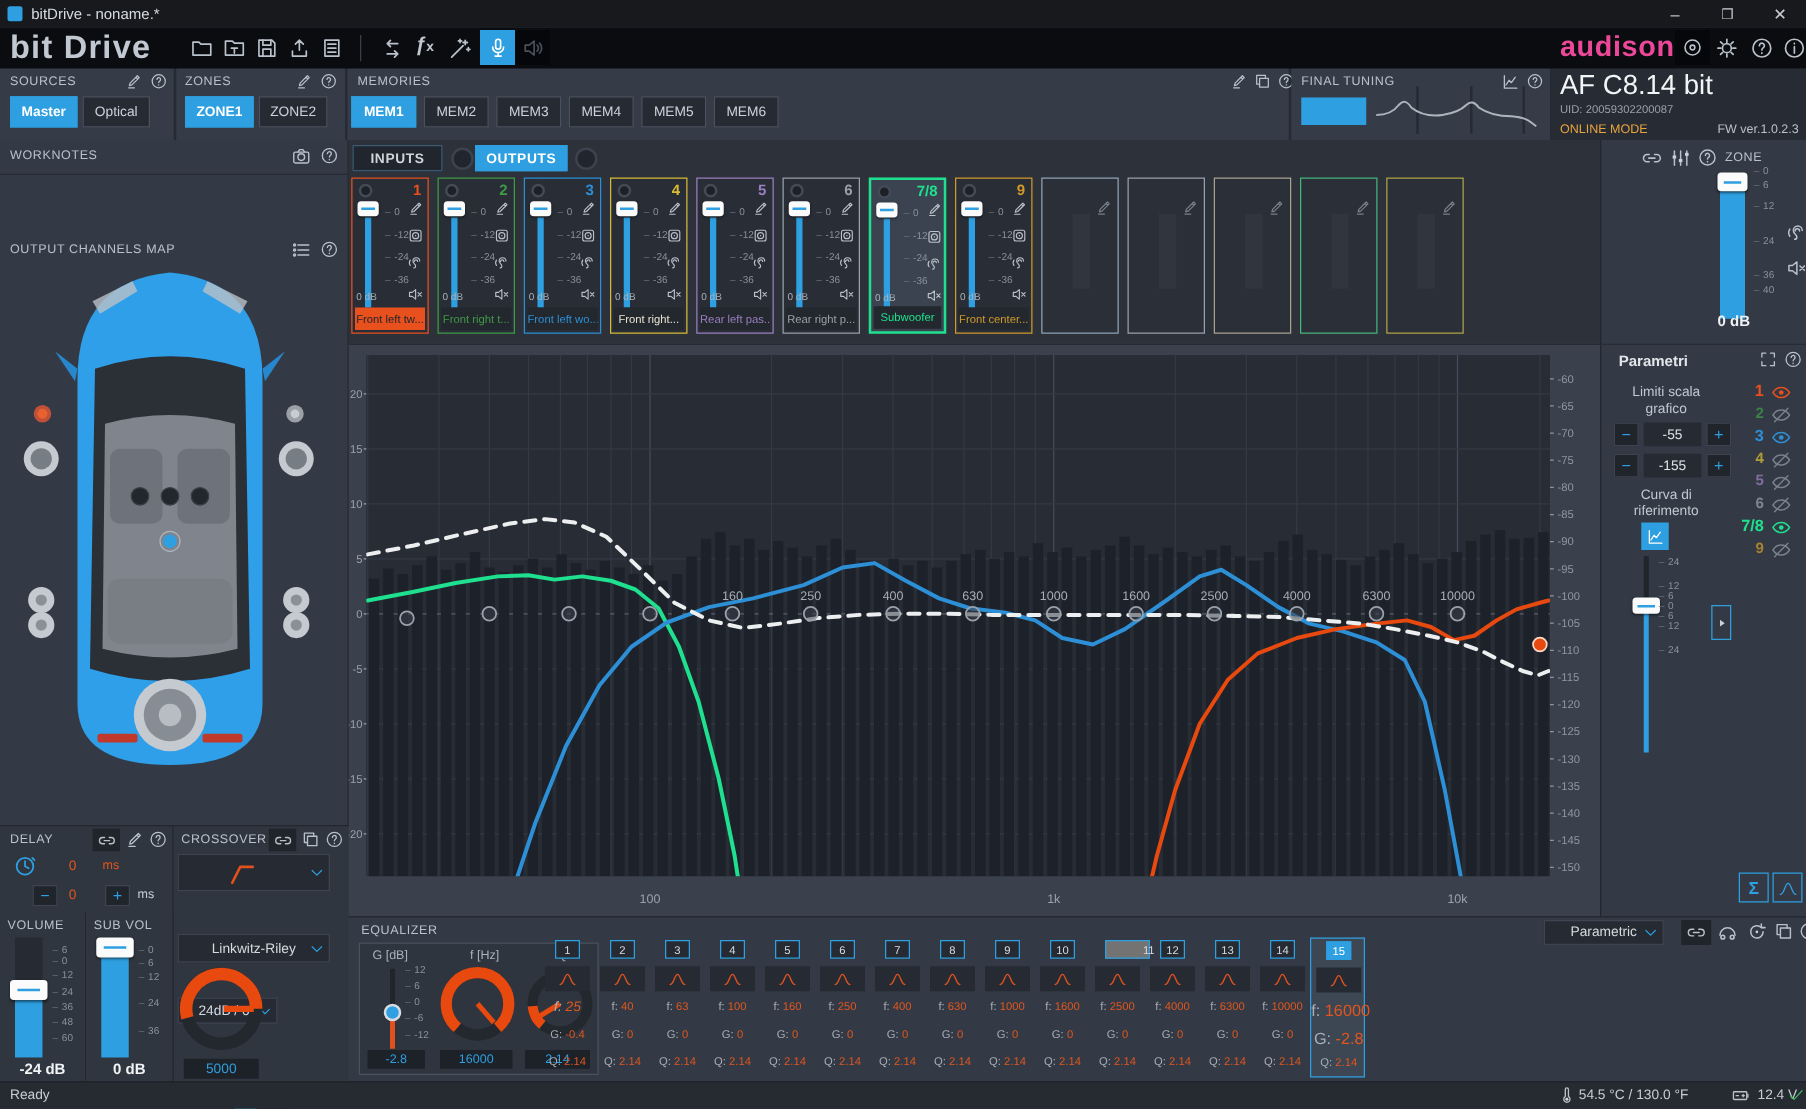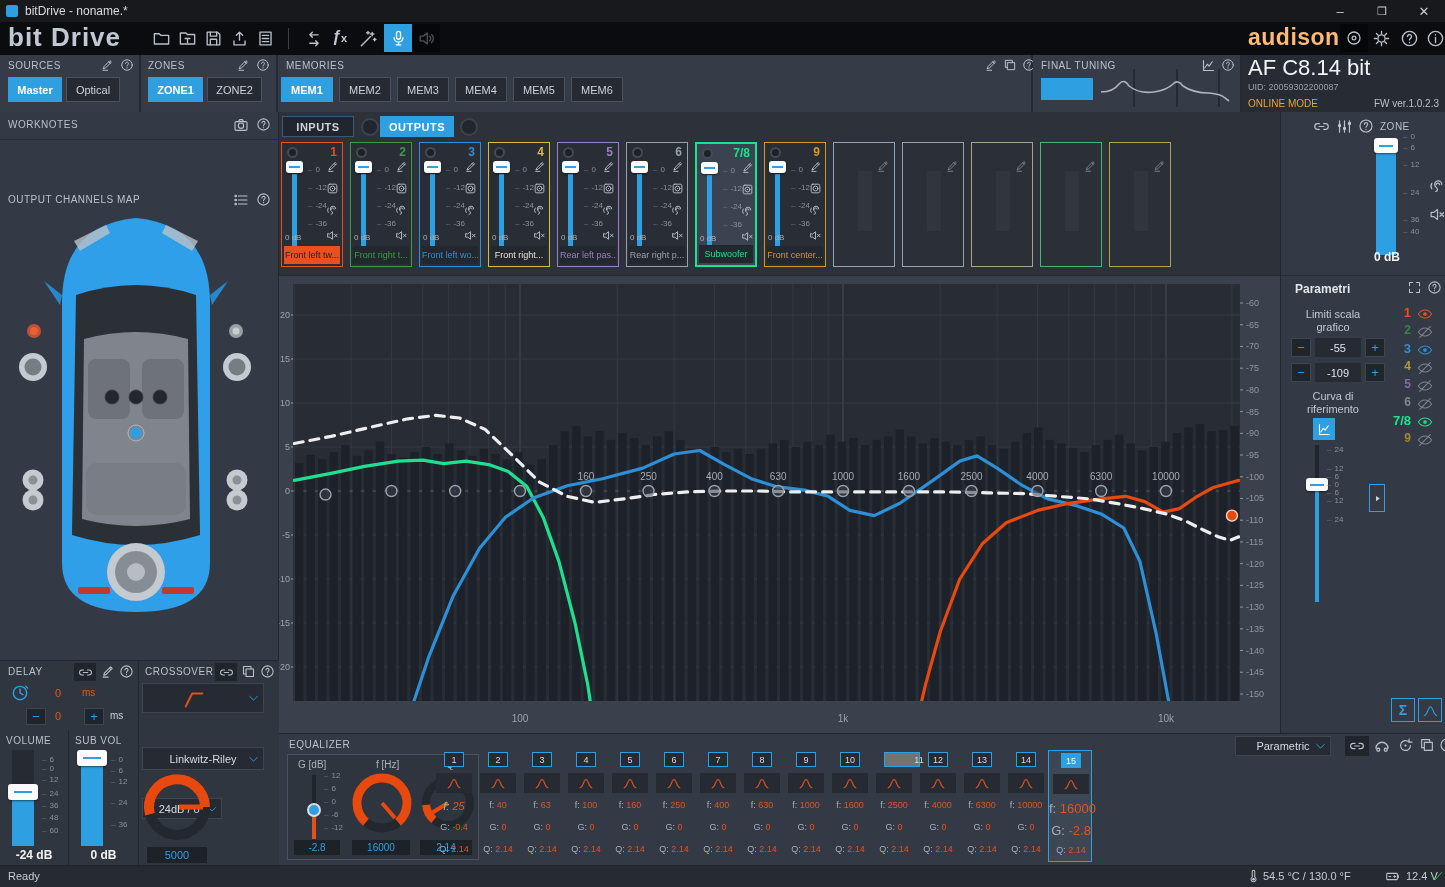--- a/index.html
+++ b/index.html
@@ -224,21 +224,21 @@
     <div class="abs" style="left:384px;top:24px;width:28px;height:28px;top:2px;background:#2e9fe0;display:flex;align-items:center;justify-content:center;">
       <svg class="ic" style="width:19px;height:19px;stroke:#fff;">
           <use href="#i-mic"></use>
         </svg>
     </div>
     <div class="abs" style="left:412px;top:2px;width:28px;height:28px;background:#05070a;display:flex;align-items:center;justify-content:center;">
       <svg class="ic dim" style="width:19px;height:19px;stroke:#4a515c;">
           <use href="#i-spkwave"></use>
         </svg>
     </div>
-    <div style="position:absolute;left:1248px;top:2px;font-size:23px;font-weight:bold;color:#fdba74;letter-spacing:.5px;">audison</div>
+    <div style="position:absolute;left:1248px;top:2px;font-size:23px;font-weight:bold;color:#ec4899;letter-spacing:.5px;">audison</div>
     <div class="abs" style="left:1340px;top:2px;width:28px;height:28px;background:#05070a;display:flex;align-items:center;justify-content:center;">
       <svg class="ic" style="width:18px;height:18px;">
           <use href="#i-power"></use>
         </svg>
     </div>
     <svg class="ic abs" style="left:1372px;top:7px;width:19px;height:19px;">
         <use href="#i-gear"></use>
       </svg>
     <svg class="ic abs" style="left:1400px;top:7px;width:19px;height:19px;">
         <use href="#i-q"></use>
@@ -912,21 +912,21 @@
     <div class="abs" style="left:2px;top:196px;width:100px;text-align:center;font-size:11px;color:#c2c8d0;line-height:13px;">
       <span>Limiti scala</span><br><span>grafico</span>
     </div>
     <div class="abs" style="left:10px;top:226px;">
       <div class="stepbtn abs" style="left:0;top:0;width:20px;height:19px;">−</div>
       <div class="valbox abs" style="left:24px;top:0;width:46px;height:19px;background:#262b33;color:#dfe3e8;font-size:11px;">-55</div>
       <div class="stepbtn abs" style="left:74px;top:0;width:20px;height:19px;">+</div>
     </div>
     <div class="abs" style="left:10px;top:251px;">
       <div class="stepbtn abs" style="left:0;top:0;width:20px;height:19px;">−</div>
-      <div class="valbox abs" style="left:24px;top:0;width:46px;height:19px;background:#262b33;color:#dfe3e8;font-size:11px;">-109</div>
+      <div class="valbox abs" style="left:24px;top:0;width:46px;height:19px;background:#262b33;color:#dfe3e8;font-size:11px;">-155</div>
       <div class="stepbtn abs" style="left:74px;top:0;width:20px;height:19px;">+</div>
     </div>
 
     <div id="parametri-channels" class="abs" style="left:96px;top:192px;width:64px;">
         <div style="position: absolute; left: 0px; top: 0px; width: 64px; height: 18px;">
           <div style="position:absolute;left:0;top:1px;width:34px;text-align:right;font-size:13px;font-weight:bold;color:#e8501e;">1</div>
           <svg class="ic " style="position:absolute;left:40px;top:2px;width:16px;height:16px;stroke:#e8501e;color:#e8501e;">
             <use href="#i-eye"></use>
           </svg>
         </div>

